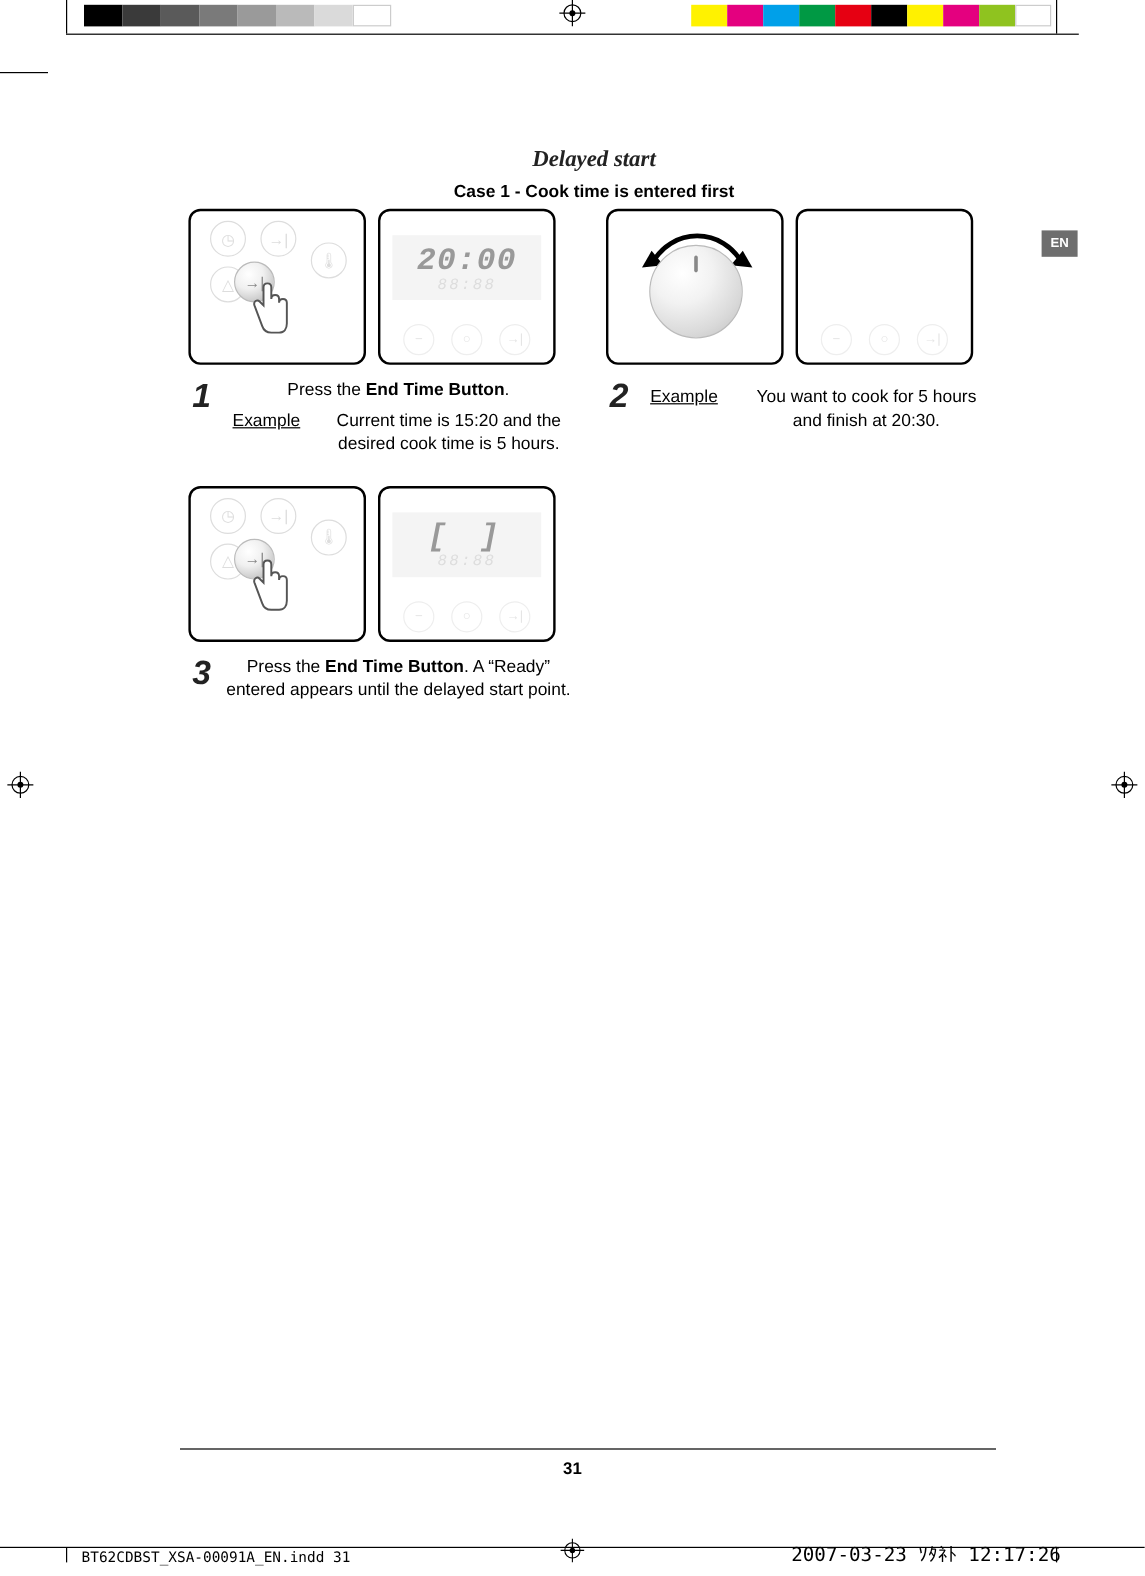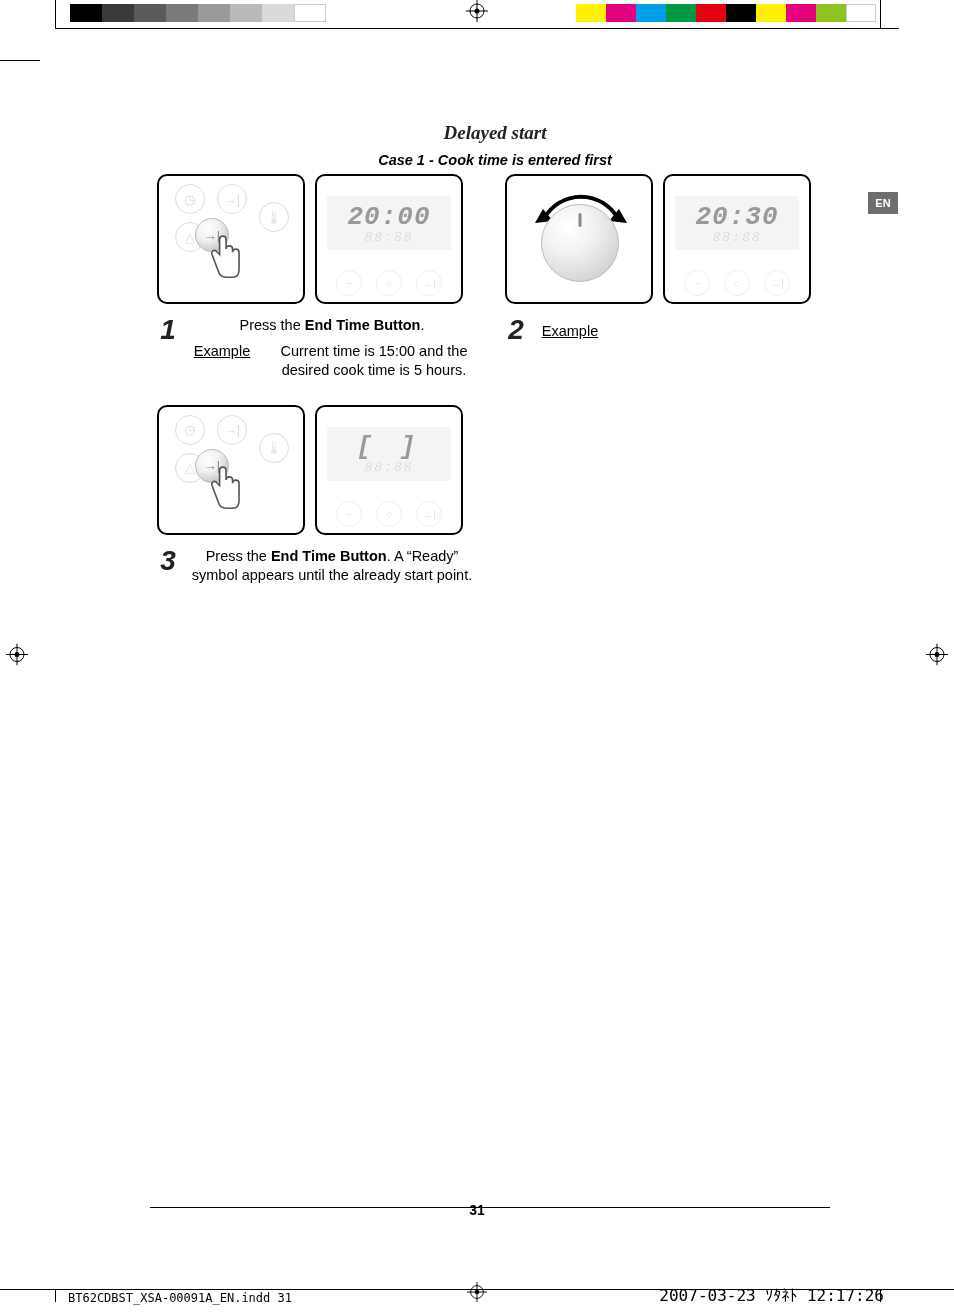--- a/index.html
+++ b/index.html
@@ -81,21 +81,20 @@
 
   .subheading {
     font-family: "Times New Roman", serif;
     font-style: italic;
     font-weight: bold;
     font-size: 19px;
     color: #222;
     margin-bottom: 8px;
   }
   .case {
-    font-style: italic;
     font-weight: bold;
     font-size: 14.5px;
     margin-bottom: 6px;
   }
   .intro {
     font-size: 14.5px;
     line-height: 1.35;
     margin-bottom: 18px;
   }
 
@@ -255,21 +254,21 @@
   
   .page-rule {
     position: absolute;
     bottom: 105px;
     left: 150px;
     width: 680px;
     border-top: 1px solid #000;
   }
   .page-num {
     position: absolute;
-    bottom: 95px;
+    bottom: 82px;
     left: 0; right: 0;
     text-align: center;
     font-weight: bold;
     font-size: 14px;
   }
 
   .footer-bar {
     position: absolute;
     bottom: 0; left: 0; right: 0;
     height: 24px;
@@ -389,53 +388,50 @@
               <span>→|</span>
             </div>
           </div>
         </div>
         <div class="step-text">
           <div class="step-num">1</div>
           <div class="step-body">
             <span><span>Press the </span><span class="bold">End Time Button</span><span>.</span></span>
             <div class="example-row">
               <span class="example-label">Example</span>
-              <span class="example-text">Current time is 15:00 and the desired cook time is 5 hours.</span>
+              <span class="example-text">Current time is 15:20 and the desired cook time is 5 hours.</span>
             </div>
           </div>
         </div>
       </div>
 
       <div class="step-col">
         <div class="panels">
           <div class="panel">
             <svg class="arc-arrow" viewBox="0 0 100 48">
               <path d="M14 38 A 42 42 0 0 1 86 38" fill="none" stroke="#000" stroke-width="4"></path>
               <polygon points="12,30 4,44 22,42" fill="#000"></polygon>
               <polygon points="88,30 96,44 78,42" fill="#000"></polygon>
             </svg>
             <div class="knob"></div>
           </div>
           <div class="panel">
-            <div class="lcd">
-              <div class="lcd-main">20:30</div>
-              <div class="lcd-sub">88:88</div>
-            </div>
             <div class="lcd-bottom-icons">
               <span>−</span>
               <span>○</span>
               <span>→|</span>
             </div>
           </div>
         </div>
         <div class="step-text">
           <div class="step-num">2</div>
           <div class="step-body">
             <div class="example-row">
               <span class="example-label">Example</span>
+              <span class="example-text">You want to cook for 5 hours and finish at 20:30.</span>
             </div>
           </div>
         </div>
       </div>
 
     </div>
 
     <div class="steps-row">
       <div class="step-col">
         <div class="panels">
@@ -459,21 +455,21 @@
             <div class="lcd-bottom-icons">
               <span>−</span>
               <span>○</span>
               <span>→|</span>
             </div>
           </div>
         </div>
         <div class="step-text">
           <div class="step-num">3</div>
           <div class="step-body">
-            <span><span>Press the </span><span class="bold">End Time Button</span><span>. A “Ready” symbol appears until the already start point.</span></span>
+            <span><span>Press the </span><span class="bold">End Time Button</span><span>. A “Ready” entered appears until the delayed start point.</span></span>
           </div>
         </div>
       </div>
     </div>
 
   </div>
 </div>
 
 <div class="page-rule"></div>
 <div class="page-num">31</div>

